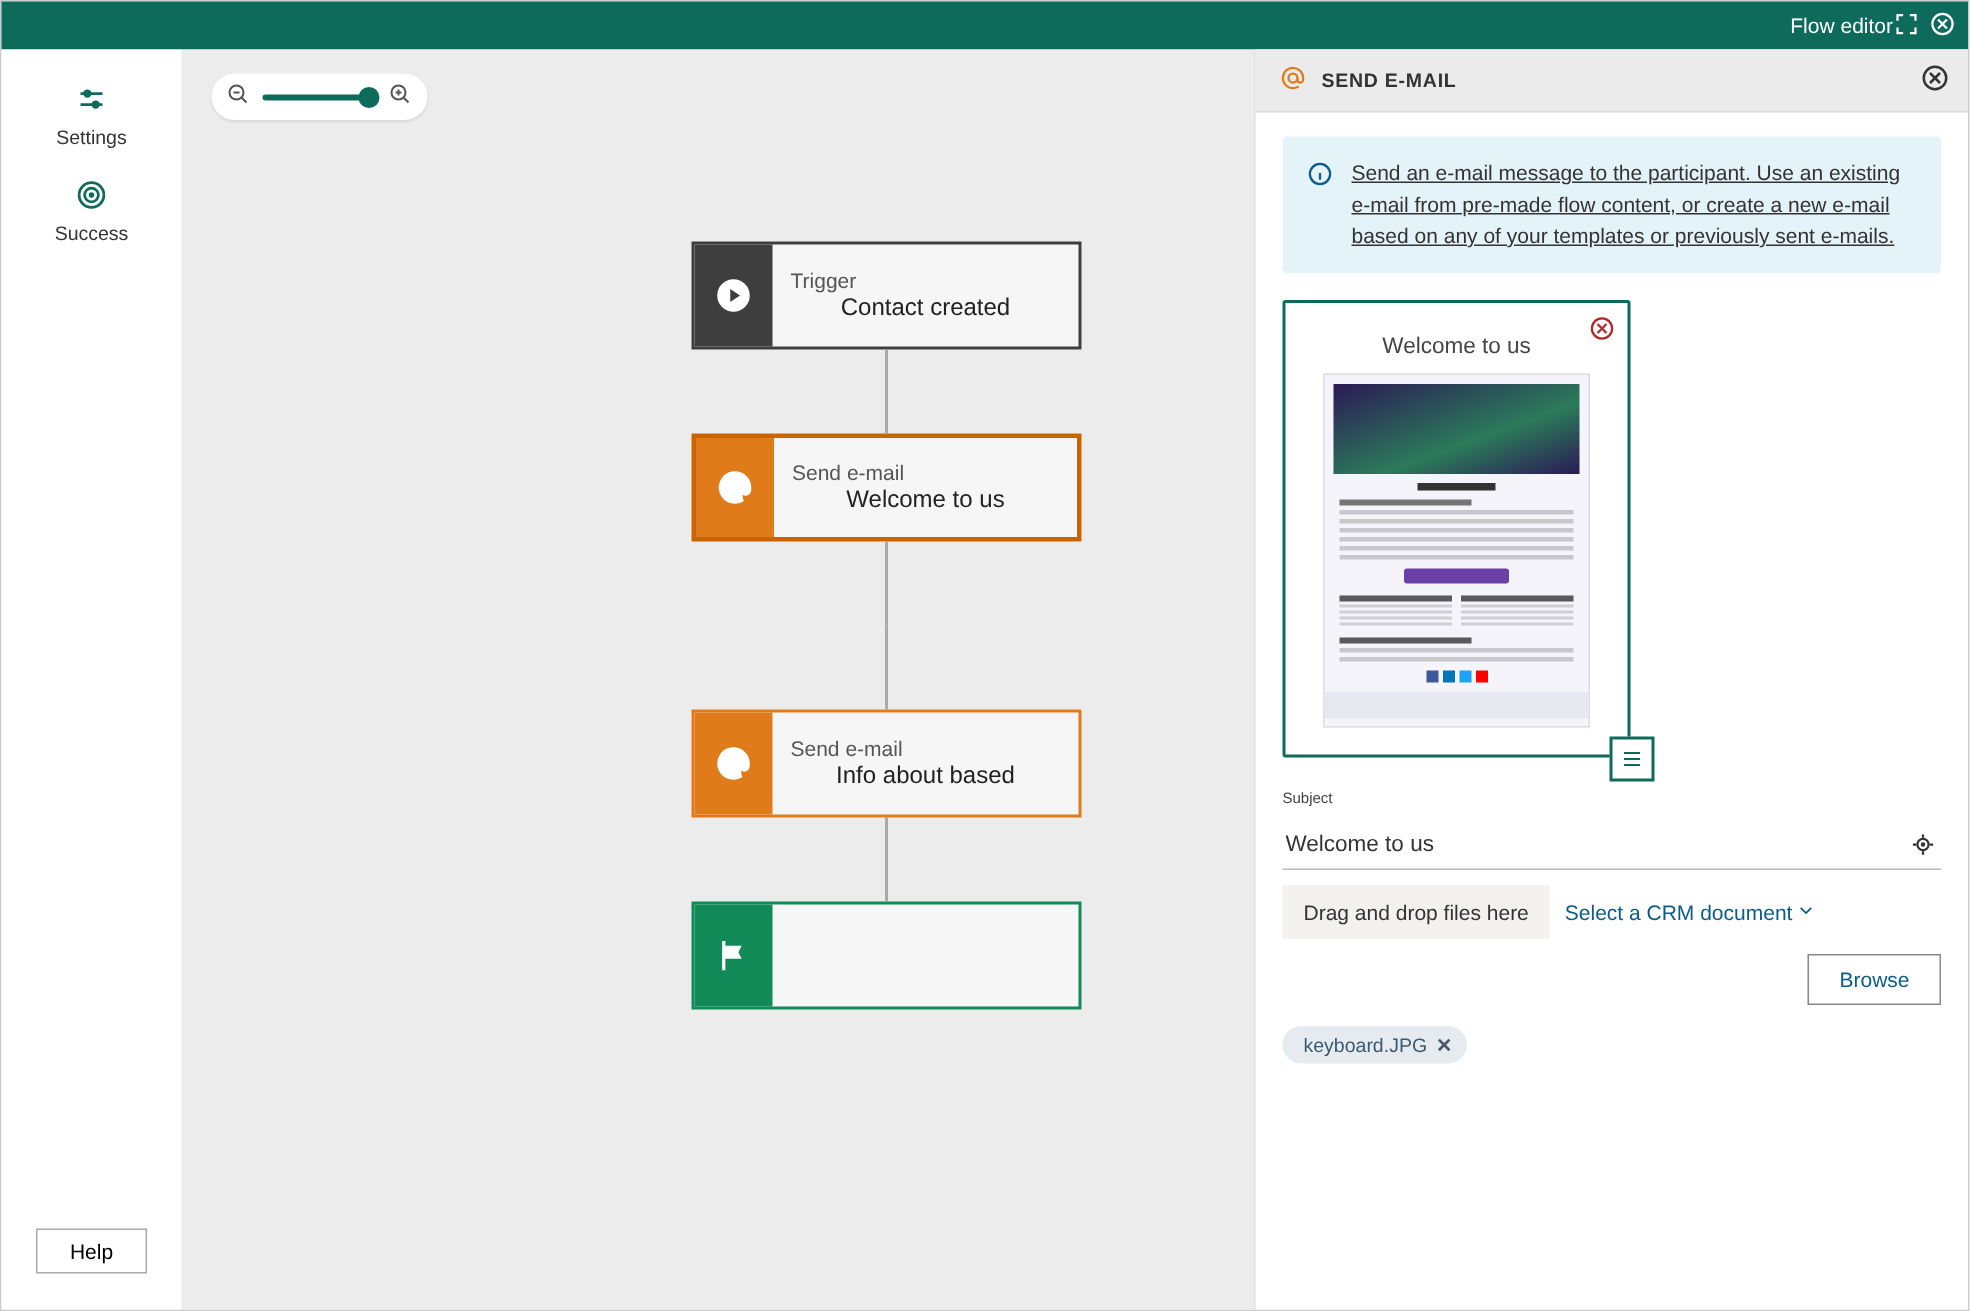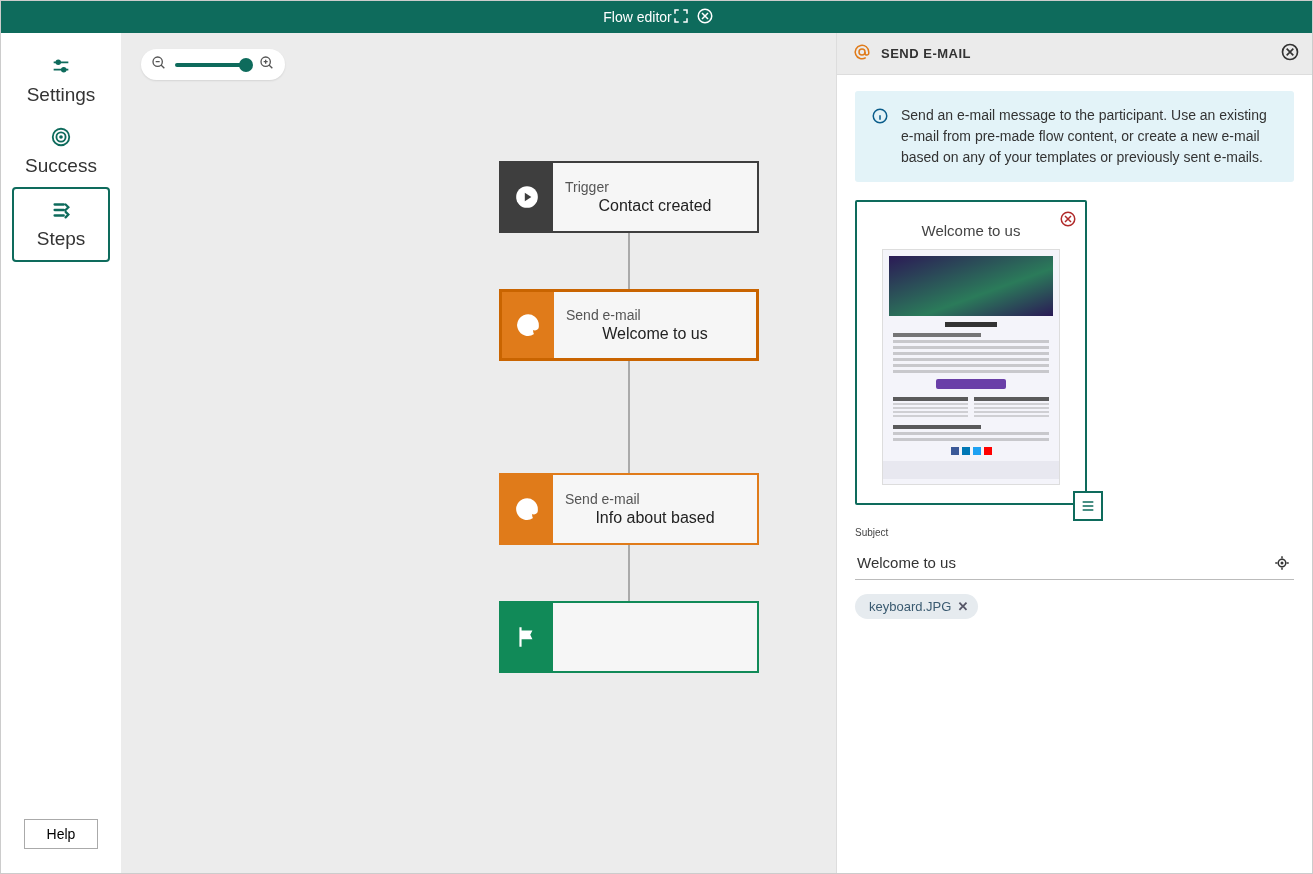--- a/index.html
+++ b/index.html
@@ -1,36 +1,36 @@
 <!DOCTYPE html>
 <html><head>
 <meta charset="utf-8">
 <style>
 * { box-sizing: border-box; margin: 0; padding: 0; }
 body { font-family: -apple-system, "Segoe UI", Arial, sans-serif; font-size: 14px; color: #333; background: #fff; overflow: hidden; }
 .window { width: 1313px; height: 874px; display: flex; flex-direction: column; border: 1px solid #ccc; }
-.title-bar { background: #0e6b5c; color: #fff; height: 32px; display: flex; align-items: center; justify-content: center; padding: 0 8px 0 12px; }
+.title-bar { background: #0e6b5c; color: #fff; height: 32px; display: flex; align-items: center; justify-content: flex-end; padding: 0 8px 0 12px; }
 .title-bar .title { font-size: 14px; }
 .title-bar .win-controls { display: flex; gap: 6px; align-items: center; }
 .win-controls svg { width: 18px; height: 18px; }
 .body { flex: 1; display: flex; min-height: 0; }
 .sidebar { width: 120px; background: #fff; display: flex; flex-direction: column; align-items: center; padding-top: 12px; }
 .sidebar-item { width: 98px; display: flex; flex-direction: column; align-items: center; gap: 4px; padding: 10px 0; cursor: pointer; color: #333; }
 .sidebar-item svg { width: 22px; height: 22px; }
 .sidebar-item.active { border: 2px solid #0e6b5c; border-radius: 4px; }
-.sidebar-item .label { font-size: 19px; }
+.sidebar-item .label { font-size: 13px; }
 .help-wrap { margin-top: auto; margin-bottom: 24px; }
 .help-btn { border: 1px solid #aaa; background: #fff; padding: 6px 22px; font-size: 14px; cursor: pointer; }
 .canvas-area { flex: 1; background: #ececec; position: relative; overflow: hidden; }
 .zoom-control { position: absolute; top: 16px; left: 20px; background: #fff; border-radius: 18px; padding: 6px 10px; display: flex; align-items: center; gap: 8px; box-shadow: 0 1px 2px rgba(0,0,0,0.1); }
 .zoom-control svg { width: 16px; height: 16px; }
 .zoom-track { width: 76px; height: 4px; background: #0e6b5c; border-radius: 2px; position: relative; }
 .zoom-thumb { position: absolute; width: 14px; height: 14px; background: #0e6b5c; border-radius: 50%; top: -5px; right: -2px; }
 .flow { position: absolute; left: 420px; top: 128px; display: flex; flex-direction: column; align-items: center; transform: translateX(-50%); left: 50%; margin-left: -60px; top: 128px; }
-.flow { left: 438px; transform: none; }
+.flow { left: 400px; transform: none; }
 .node { width: 260px; height: 72px; display: flex; background: #f6f6f6; border: 1px solid #aaa; margin: 0; }
 .node .icon-box { width: 52px; display: flex; align-items: center; justify-content: center; }
 .node .icon-box svg { width: 26px; height: 26px; fill: #fff; }
 .node .content { flex: 1; padding: 10px 12px; display: flex; flex-direction: column; justify-content: center; }
 .node .n-title { font-size: 14px; color: #555; }
 .node .n-sub { font-size: 16px; color: #222; margin-top: 2px; white-space: nowrap; overflow: hidden; text-overflow: ellipsis; text-align: center; }
 .node.trigger .icon-box { background: #3e3e3e; }
 .node.trigger { border: 2px solid #3e3e3e; }
 .node.email .icon-box { background: #e07b1a; }
 .node.email { border: 2px solid #e07b1a; }
@@ -40,21 +40,21 @@
 .node.wait .icon-box svg { fill: #555; }
 .node.finish .icon-box { background: #118a58; }
 .node.finish { border: 2px solid #118a58; }
 .connector { width: 2px; height: 56px; background: #aaa; }
 .right-panel { width: 476px; background: #fff; border-left: 1px solid #ddd; display: flex; flex-direction: column; }
 .panel-header { height: 42px; background: #ebebeb; display: flex; align-items: center; justify-content: space-between; padding: 0 12px 0 16px; border-bottom: 1px solid #ddd; }
 .panel-header .left { display: flex; align-items: center; gap: 10px; }
 .panel-header .left svg { width: 18px; height: 18px; }
 .panel-header .title { font-size: 13px; font-weight: 700; letter-spacing: 0.5px; color: #333; }
 .panel-body { padding: 16px 18px; overflow-y: auto; flex: 1; }
-.info-box { background: #e3f3f8; border-radius: 3px; padding: 14px 16px; display: flex; gap: 12px; margin-bottom: 18px; }
+.info-box { background: #e3f3f8; border-radius: 3px; padding: 14px 16px; display: flex; gap: 12px; margin-bottom: 18px; text-decoration: underline; }
 .info-box svg { width: 18px; height: 18px; flex-shrink: 0; margin-top: 2px; }
 .info-box .text { font-size: 14px; color: #333; line-height: 1.5; }
 .preview-card { border: 2px solid #0e6b5c; border-radius: 2px; padding: 14px 18px 18px; position: relative; display: flex; flex-direction: column; align-items: center; margin-bottom: 8px; width: 232px; }
 .preview-card .remove { position: absolute; top: 8px; right: 8px; cursor: pointer; }
 .preview-card .remove svg { width: 18px; height: 18px; }
 .preview-card .pv-title { font-size: 15px; color: #444; margin: 6px 0 10px; }
 .preview-thumb { width: 178px; height: 236px; background: #f4f4fa; border: 1px solid #ddd; position: relative; overflow: hidden; }
 .preview-thumb .hero { height: 60px; background: linear-gradient(160deg, #2b1a56 0%, #2b7b5a 60%, #2b1a56 100%); margin: 6px; }
 .preview-thumb .line { height: 3px; background: #888; margin: 3px 10px; opacity: 0.4; }
 .preview-thumb .line.sm { width: 60%; }
@@ -109,26 +109,20 @@
         <span class="label">Settings</span>
       </div>
       <div class="sidebar-item">
         <span><svg viewBox="0 0 24 24" fill="none" stroke="#0e6b5c" stroke-width="2">
               <circle cx="12" cy="12" r="9"></circle>
               <circle cx="12" cy="12" r="5"></circle>
               <circle cx="12" cy="12" r="1" fill="#0e6b5c"></circle>
             </svg></span>
         <span class="label">Success</span>
       </div>
-      <div class="sidebar-item active">
-        <span><svg viewBox="0 0 24 24" fill="none" stroke="#0e6b5c" stroke-width="2.5">
-              <path d="M5 6h10M5 12h10M5 18h10M17 6l3 3-3 3M17 14l3 3-3 3" stroke-linecap="round"></path>
-            </svg></span>
-        <span class="label">Steps</span>
-      </div>
       <div class="help-wrap">
         <button class="help-btn">Help</button>
       </div>
     </div>
 
     <div class="canvas-area">
       <div class="zoom-control">
         <span><svg viewBox="0 0 24 24" fill="none" stroke="#555" stroke-width="2">
               <circle cx="10" cy="10" r="7"></circle>
               <path d="M15 15l5 5M7 10h6"></path>
@@ -274,20 +268,30 @@
           <input class="subject-input" value="Welcome to us" style="">
           <span class="target-btn">
               <svg viewBox="0 0 24 24" fill="none" stroke="#333" stroke-width="2" width="18" height="18">
                 <circle cx="12" cy="12" r="5"></circle>
                 <circle cx="12" cy="12" r="1" fill="#333"></circle>
                 <path d="M12 3v3M12 18v3M3 12h3M18 12h3"></path>
               </svg>
             </span>
         </div>
 
+        <div class="attach-row">
+          <div class="dropzone">Drag and drop files here</div>
+          <div class="crm-select">
+            <span>Select a CRM document</span>
+            <span><svg viewBox="0 0 24 24" width="14" height="14" fill="none" stroke="#0a5c8a" stroke-width="2">
+                  <path d="M6 9l6 6 6-6"></path>
+                </svg></span>
+          </div>
+          <button class="browse-btn">Browse</button>
+        </div>
         <div class="chip">
           <span>keyboard.JPG</span>
           <span class="x">✕</span>
         </div>
       </div>
     </div>
   </div>
 </div>
 
 </body></html>

